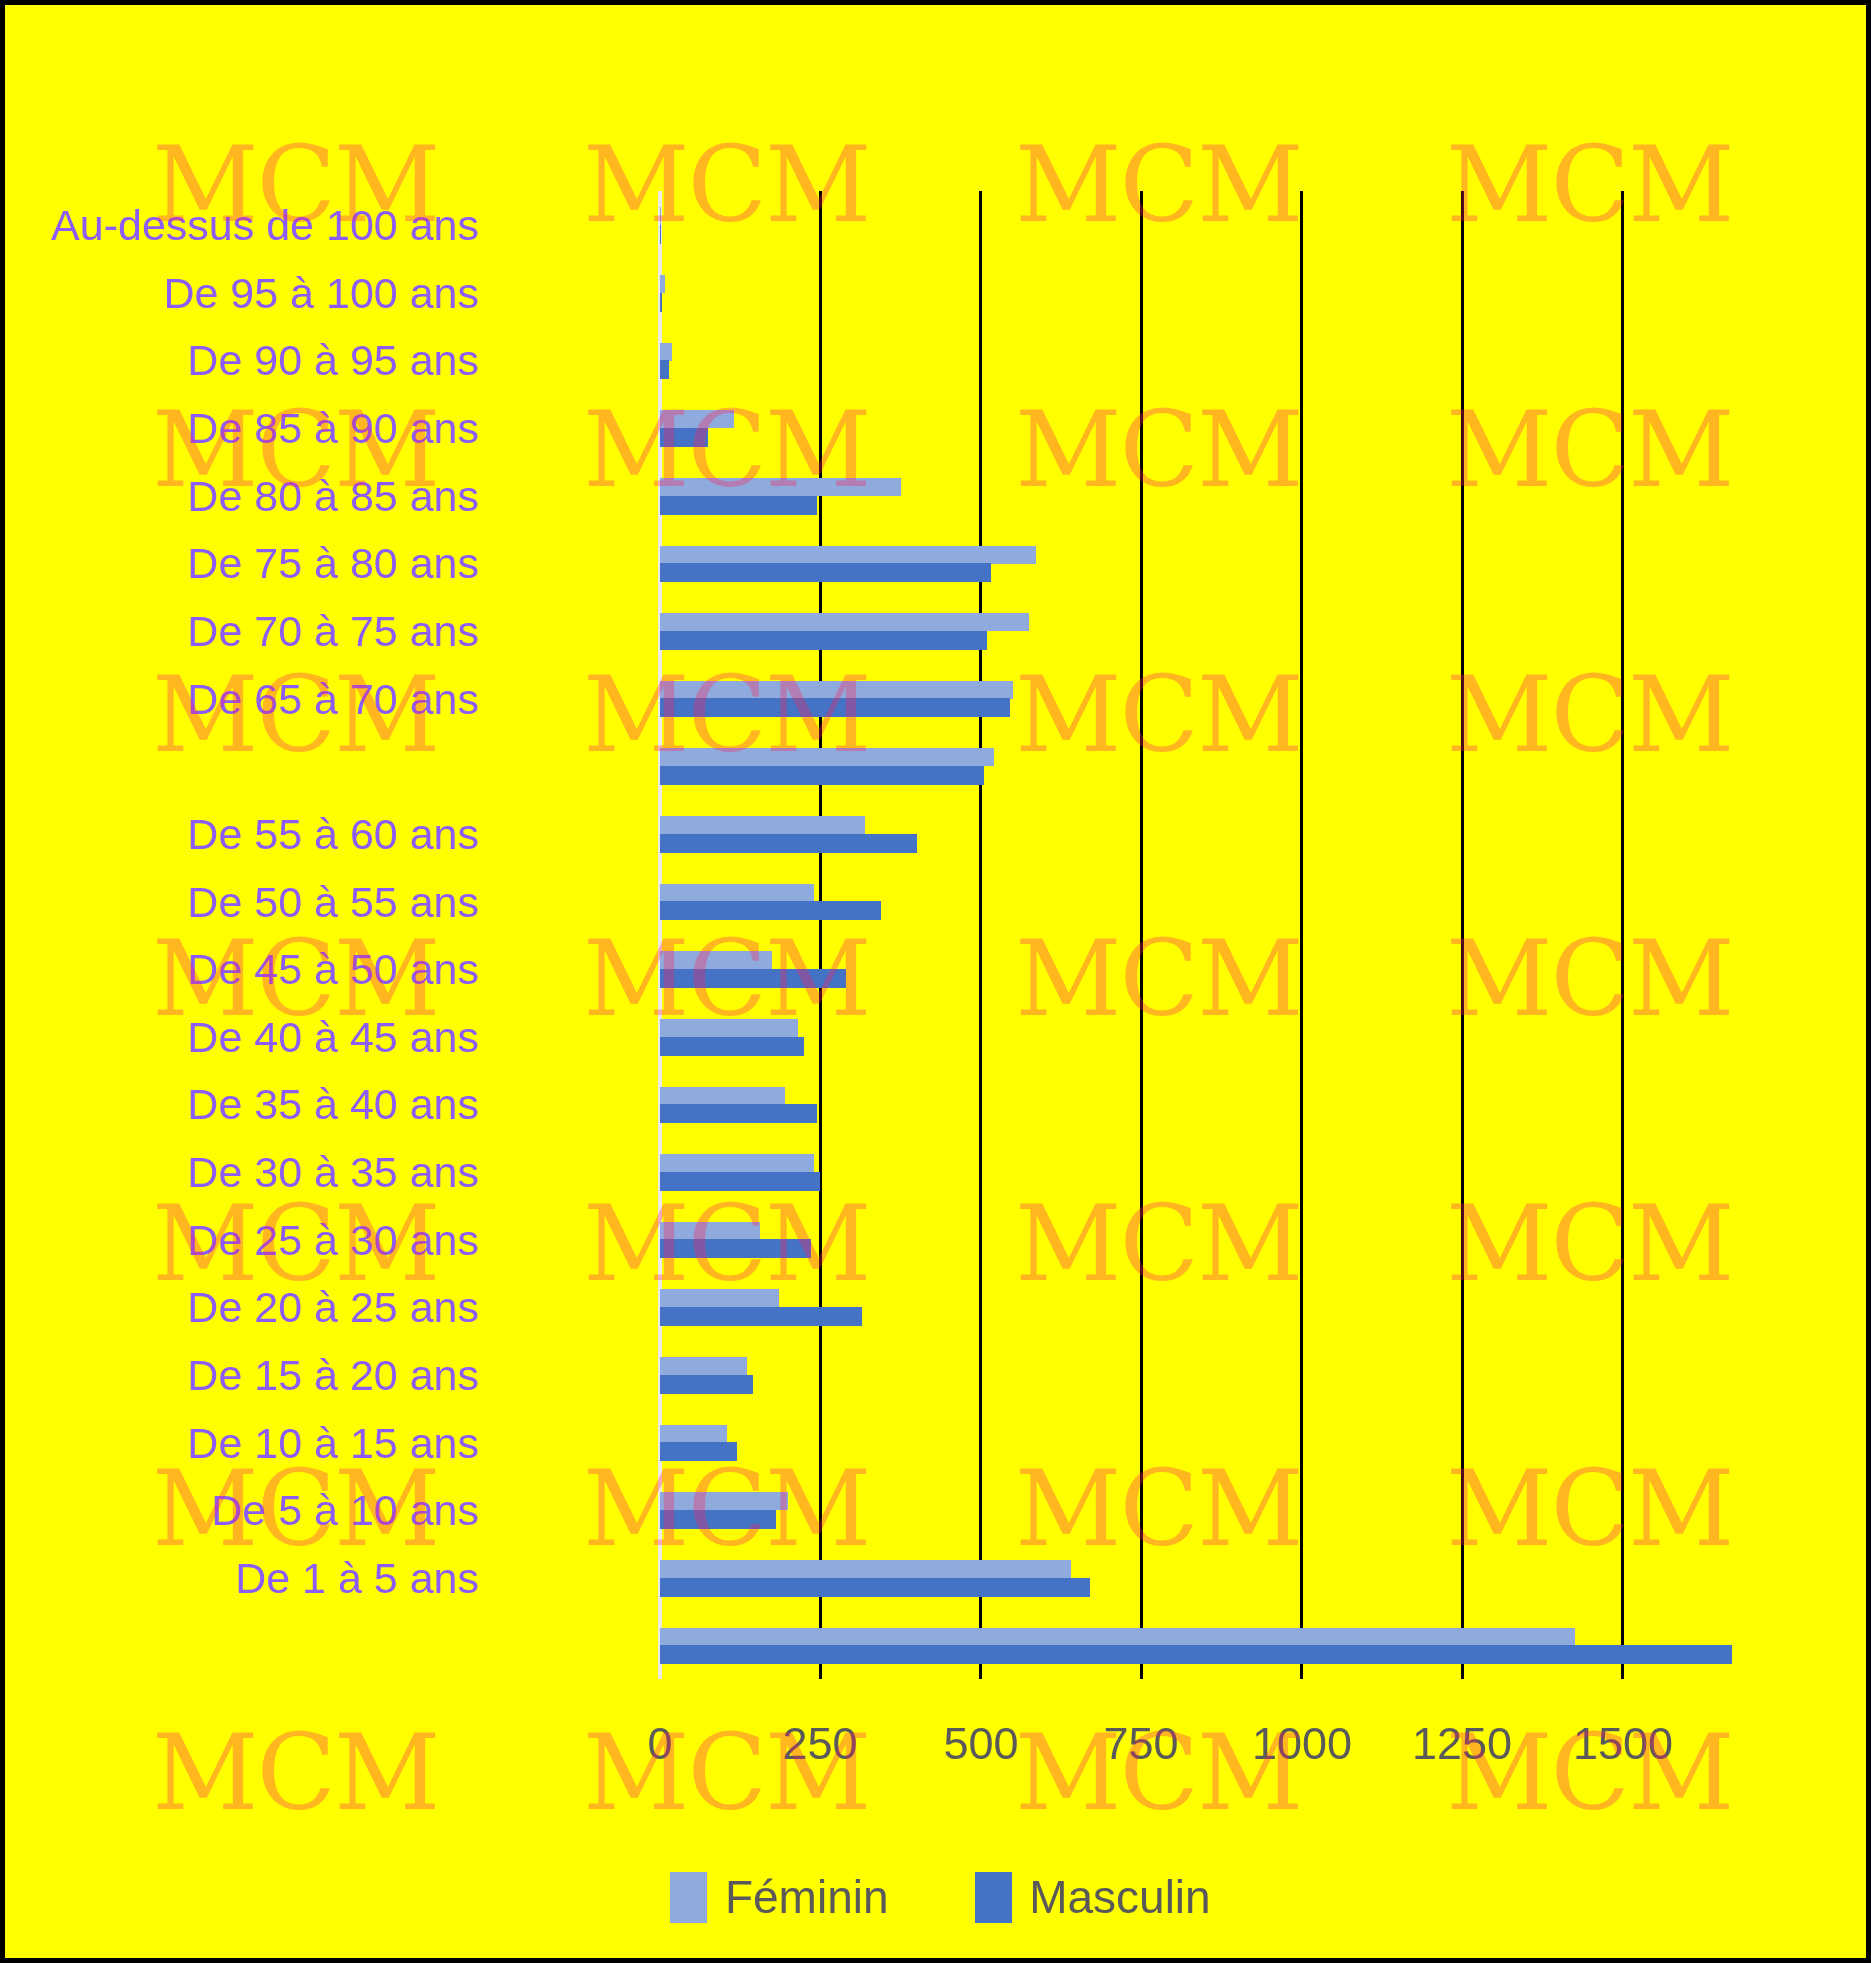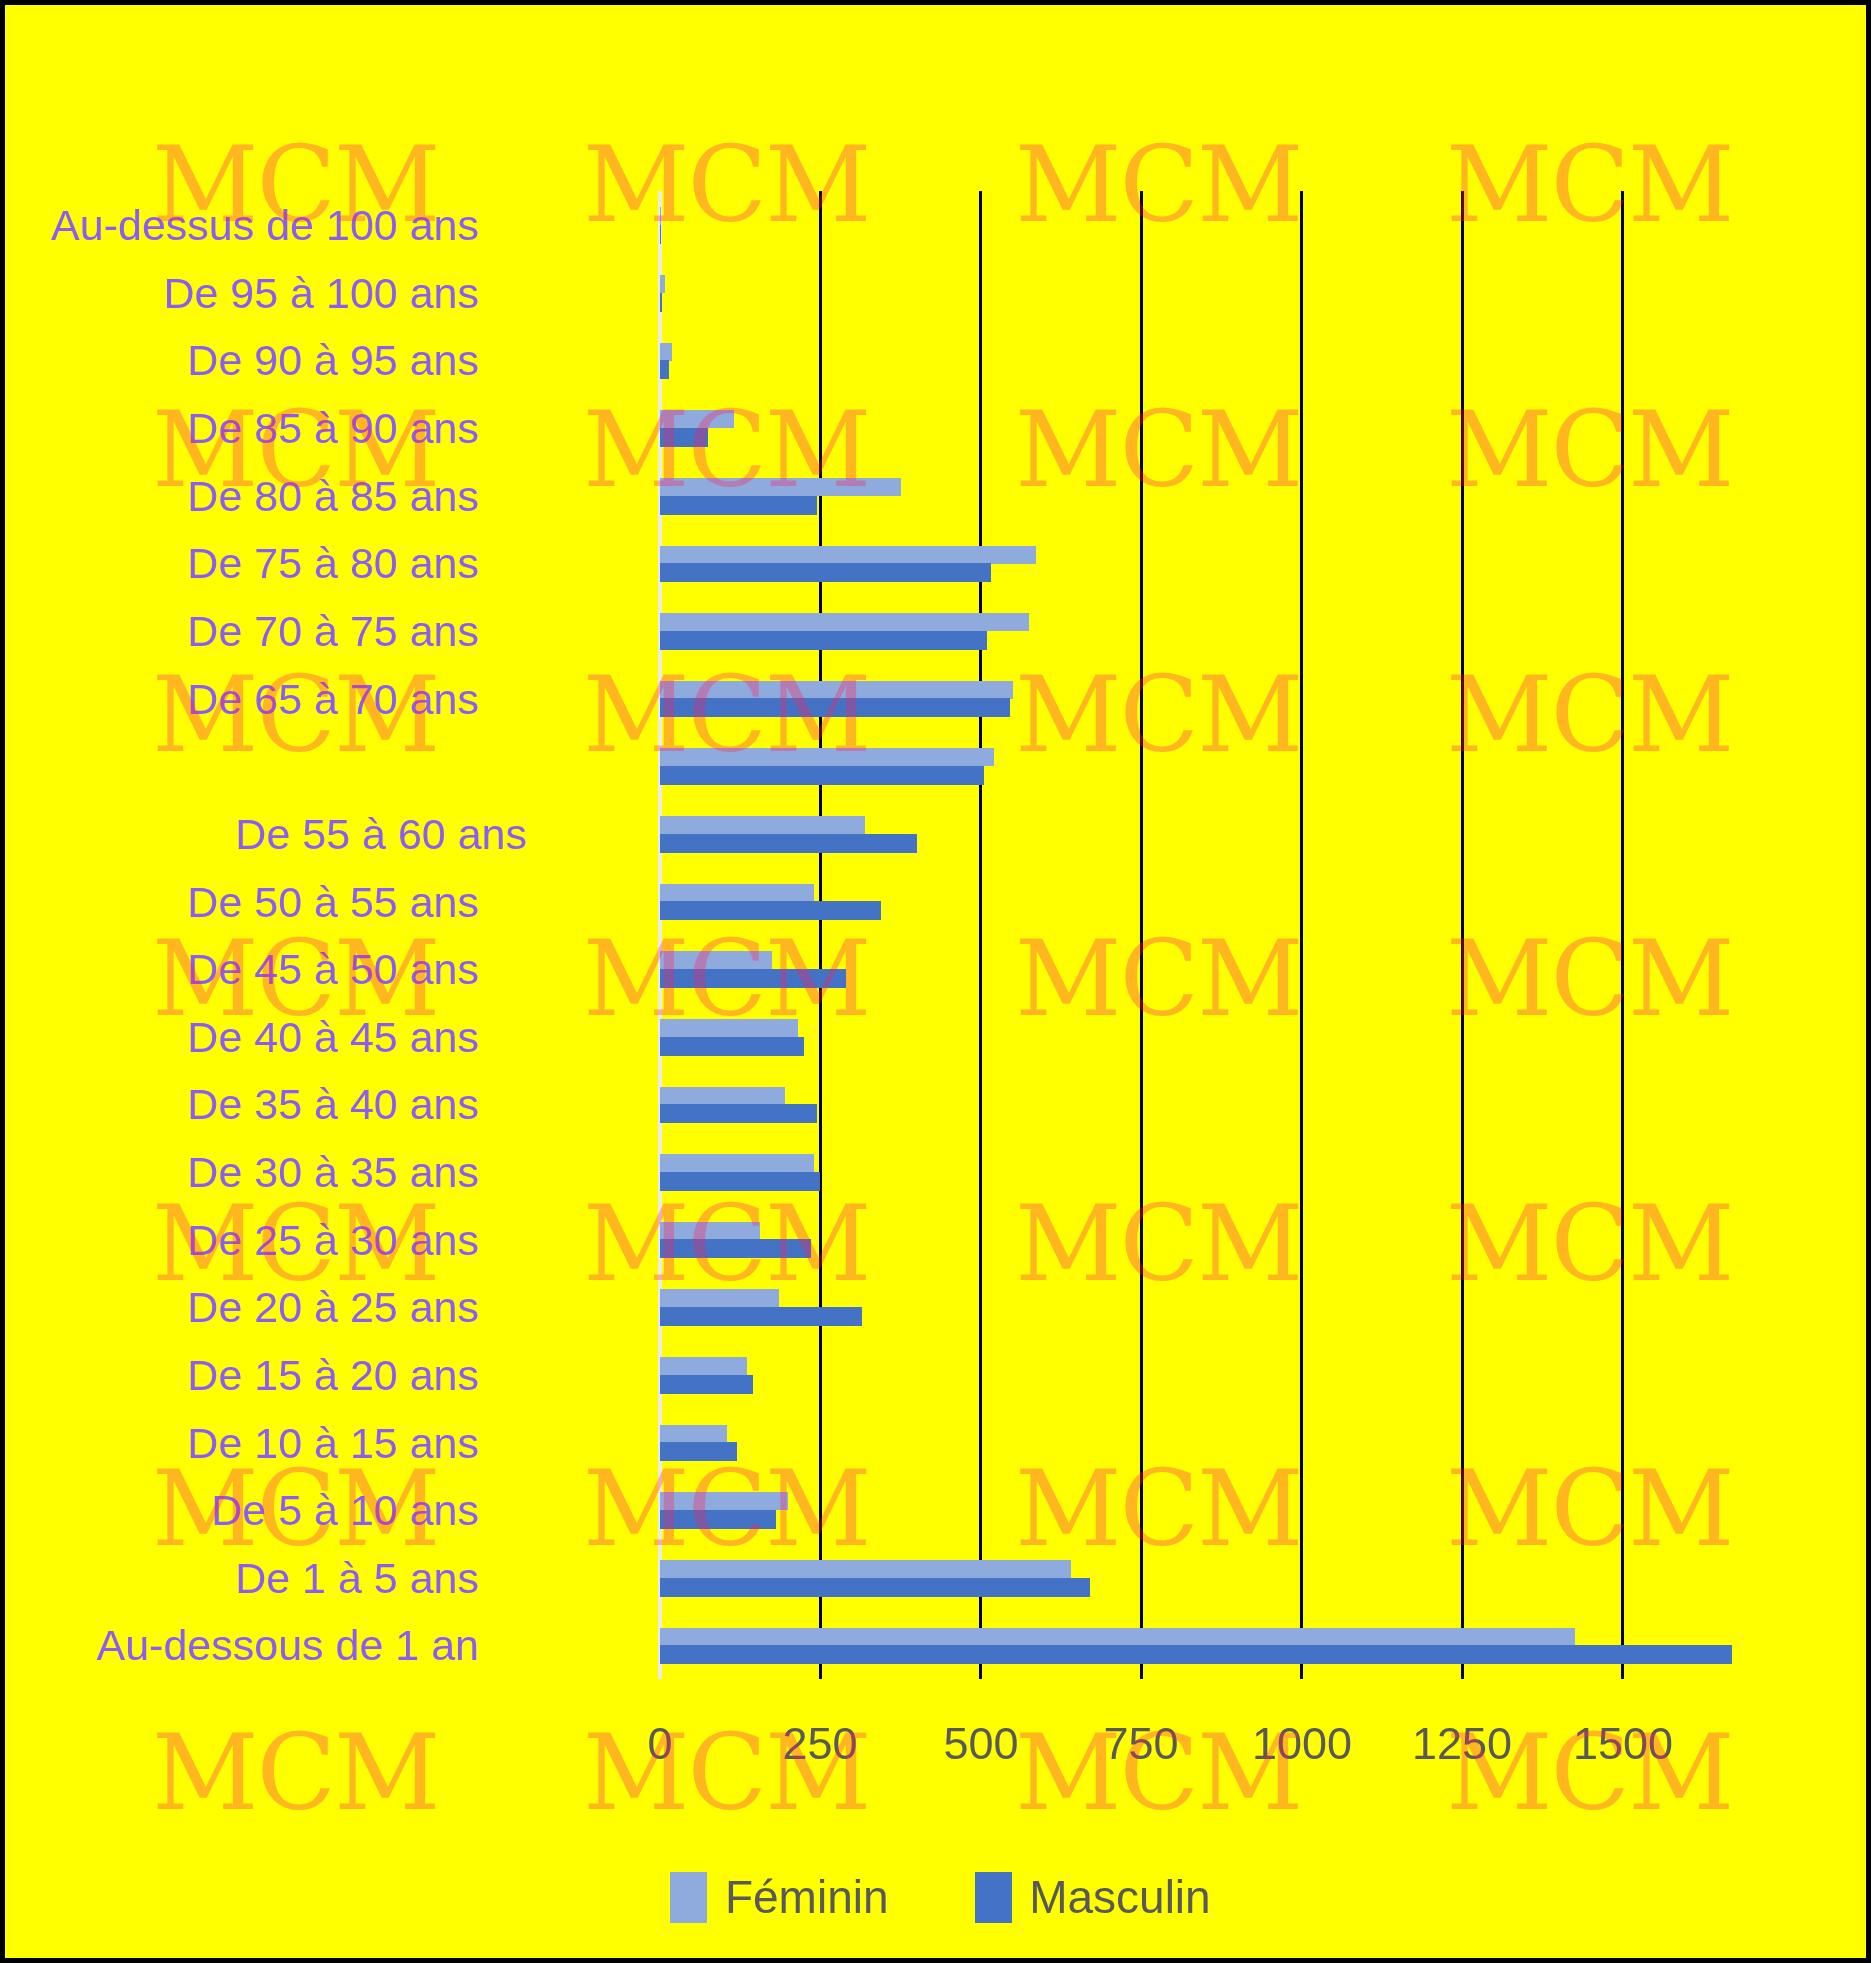--- a/index.html
+++ b/index.html
@@ -86,21 +86,21 @@
     <div class="bar" style="left: 655px; top: 541px; height: 17.6px; width: 376px; background: rgb(143, 170, 220);"></div>
     <div class="bar" style="left: 655px; top: 558px; height: 18.6px; width: 331px; background: rgb(68, 114, 196);"></div>
     <div class="cat-label" style="top: 592px;">De 70 à 75 ans</div>
     <div class="bar" style="left: 655px; top: 608px; height: 17.6px; width: 369px; background: rgb(143, 170, 220);"></div>
     <div class="bar" style="left: 655px; top: 626px; height: 18.6px; width: 327px; background: rgb(68, 114, 196);"></div>
     <div class="cat-label" style="top: 660px;">De 65 à 70 ans</div>
     <div class="bar" style="left: 655px; top: 676px; height: 17.6px; width: 353px; background: rgb(143, 170, 220);"></div>
     <div class="bar" style="left: 655px; top: 693px; height: 18.6px; width: 350px; background: rgb(68, 114, 196);"></div>
     <div class="bar" style="left: 655px; top: 743px; height: 17.6px; width: 334px; background: rgb(143, 170, 220);"></div>
     <div class="bar" style="left: 655px; top: 761px; height: 18.6px; width: 324px; background: rgb(68, 114, 196);"></div>
-    <div class="cat-label" style="top: 795px; padding-left: 48px;">De 55 à 60 ans</div>
+    <div class="cat-label" style="top: 795px;">De 55 à 60 ans</div>
     <div class="bar" style="left: 655px; top: 811px; height: 17.6px; width: 205px; background: rgb(143, 170, 220);"></div>
     <div class="bar" style="left: 655px; top: 829px; height: 18.6px; width: 257px; background: rgb(68, 114, 196);"></div>
     <div class="cat-label" style="top: 863px;">De 50 à 55 ans</div>
     <div class="bar" style="left: 655px; top: 879px; height: 17.6px; width: 154px; background: rgb(143, 170, 220);"></div>
     <div class="bar" style="left: 655px; top: 896px; height: 18.6px; width: 221px; background: rgb(68, 114, 196);"></div>
     <div class="cat-label" style="top: 930px;">De 45 à 50 ans</div>
     <div class="bar" style="left: 655px; top: 946px; height: 17.6px; width: 112px; background: rgb(143, 170, 220);"></div>
     <div class="bar" style="left: 655px; top: 964px; height: 18.6px; width: 186px; background: rgb(68, 114, 196);"></div>
     <div class="cat-label" style="top: 998px;">De 40 à 45 ans</div>
     <div class="bar" style="left: 655px; top: 1014px; height: 17.6px; width: 138px; background: rgb(143, 170, 220);"></div>
@@ -122,21 +122,20 @@
     <div class="bar" style="left: 655px; top: 1370px; height: 18.6px; width: 93px; background: rgb(68, 114, 196);"></div>
     <div class="cat-label" style="top: 1404px;">De 10 à 15 ans</div>
     <div class="bar" style="left: 655px; top: 1420px; height: 17.6px; width: 67px; background: rgb(143, 170, 220);"></div>
     <div class="bar" style="left: 655px; top: 1437px; height: 18.6px; width: 77px; background: rgb(68, 114, 196);"></div>
     <div class="cat-label" style="top: 1471px;">De 5 à 10 ans</div>
     <div class="bar" style="left: 655px; top: 1487px; height: 17.6px; width: 128px; background: rgb(143, 170, 220);"></div>
     <div class="bar" style="left: 655px; top: 1505px; height: 18.6px; width: 116px; background: rgb(68, 114, 196);"></div>
     <div class="cat-label" style="top: 1539px;">De 1 à 5 ans</div>
     <div class="bar" style="left: 655px; top: 1555px; height: 17.6px; width: 411px; background: rgb(143, 170, 220);"></div>
     <div class="bar" style="left: 655px; top: 1573px; height: 18.6px; width: 430px; background: rgb(68, 114, 196);"></div>
-    <div class="cat-label" style="top: 1606px;">Au-dessous de 1 an</div>
     <div class="bar" style="left: 655px; top: 1623px; height: 17.6px; width: 915px; background: rgb(143, 170, 220);"></div>
     <div class="bar" style="left: 655px; top: 1640px; height: 18.6px; width: 1072px; background: rgb(68, 114, 196);"></div>
     <div class="watermark" style="left: 147px; top: 128px; color: rgb(255, 32, 96);">MCM</div>
     <div class="watermark" style="left: 578px; top: 128px; color: rgb(255, 32, 96);">MCM</div>
     <div class="watermark" style="left: 1010px; top: 128px; color: rgb(255, 32, 96);">MCM</div>
     <div class="watermark" style="left: 1441px; top: 128px; color: rgb(255, 32, 96);">MCM</div>
     <div class="watermark" style="left: 147px; top: 393px; color: rgb(255, 32, 96);">MCM</div>
     <div class="watermark" style="left: 578px; top: 393px; color: rgb(255, 32, 96);">MCM</div>
     <div class="watermark" style="left: 1010px; top: 393px; color: rgb(255, 32, 96);">MCM</div>
     <div class="watermark" style="left: 1441px; top: 393px; color: rgb(255, 32, 96);">MCM</div>

